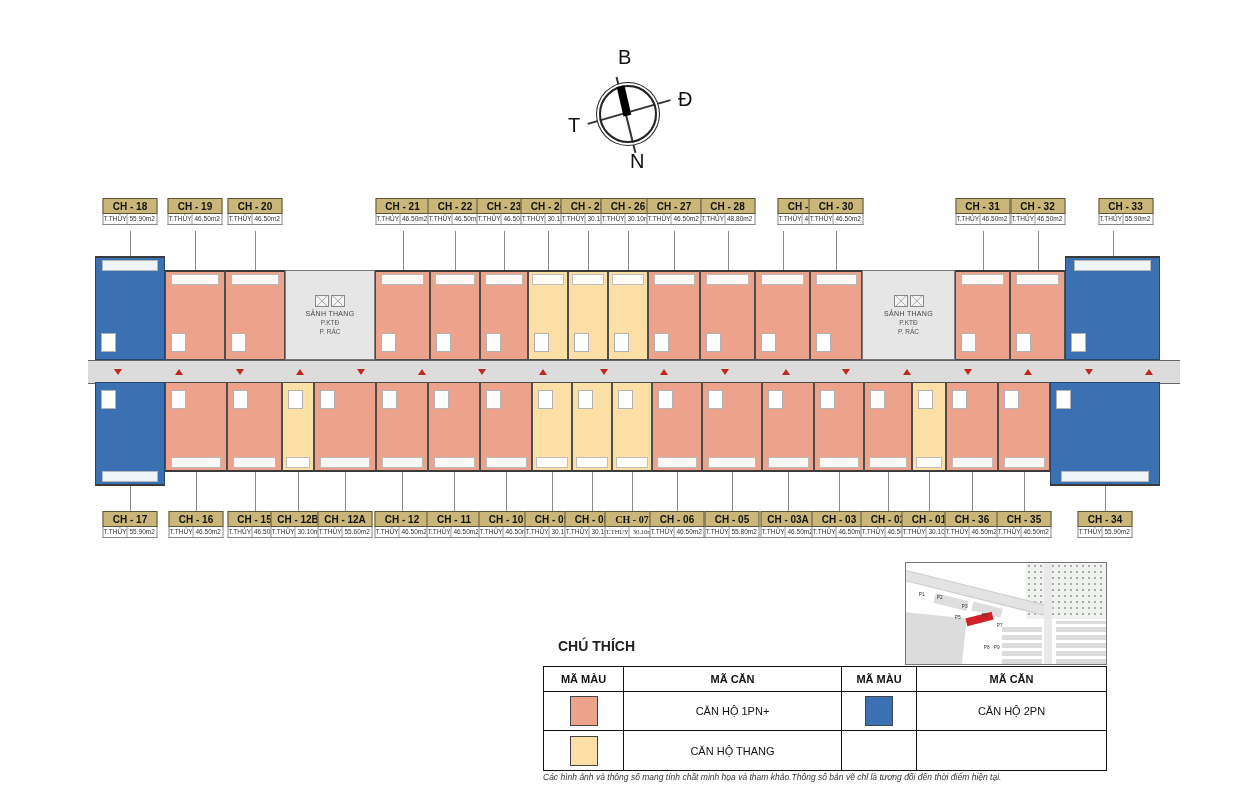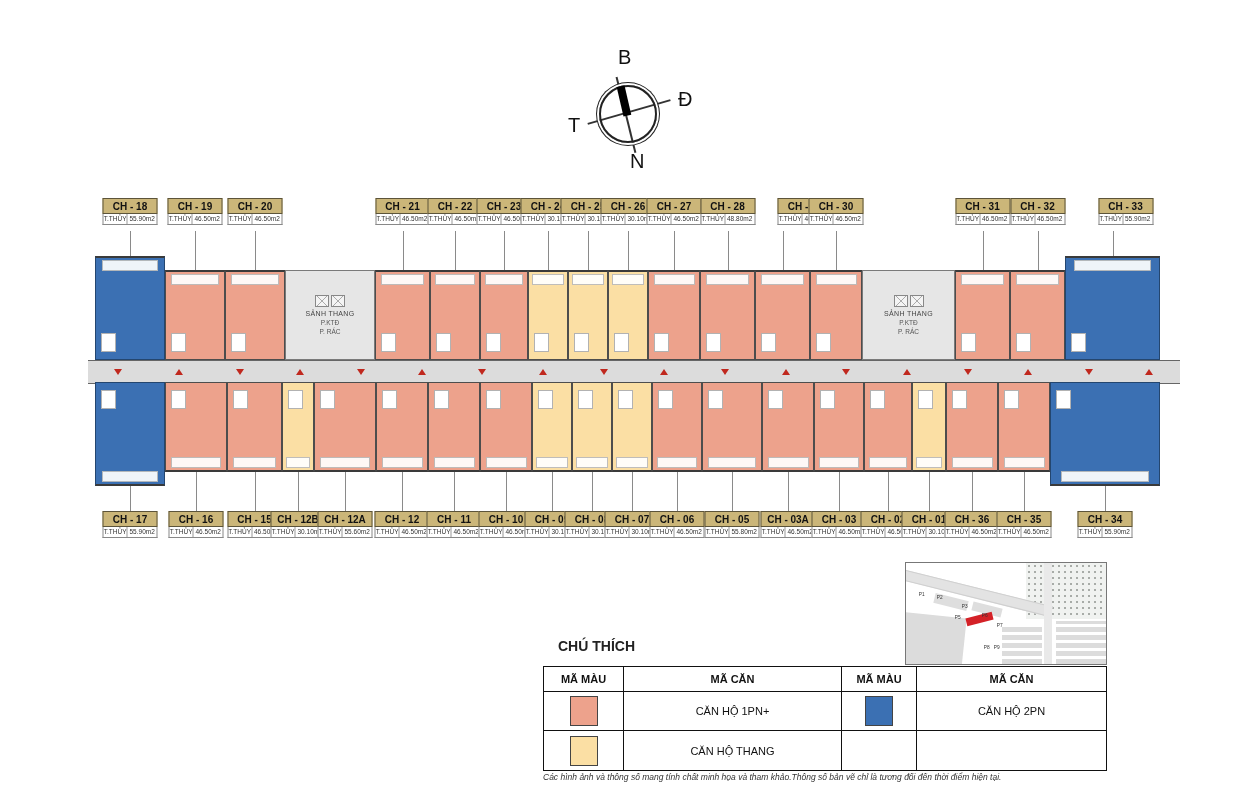--- a/index.html
+++ b/index.html
@@ -391,21 +391,21 @@
       </div>
       <div class="leader lb" style="left: 592px;"></div>
       <div class="unit-label lb" style="left: 592px;">
         <div class="lab-code">CH - 08</div>
         <div class="lab-area">
           <span class="pfx">T.THỦY</span>
           <span class="val">30.10m2</span>
         </div>
       </div>
       <div class="leader lb" style="left: 632px;"></div>
-      <div class="unit-label lb" style="left: 632px;">
+      <div class="unit-label lb" style="left: 632px; font-family: Liberation Serif, serif;">
         <div class="lab-code">CH - 07</div>
         <div class="lab-area">
           <span class="pfx">T.THỦY</span>
           <span class="val">30.10m2</span>
         </div>
       </div>
       <div class="leader lb" style="left: 677px;"></div>
       <div class="unit-label lb" style="left: 677px;">
         <div class="lab-code">CH - 06</div>
         <div class="lab-area">

